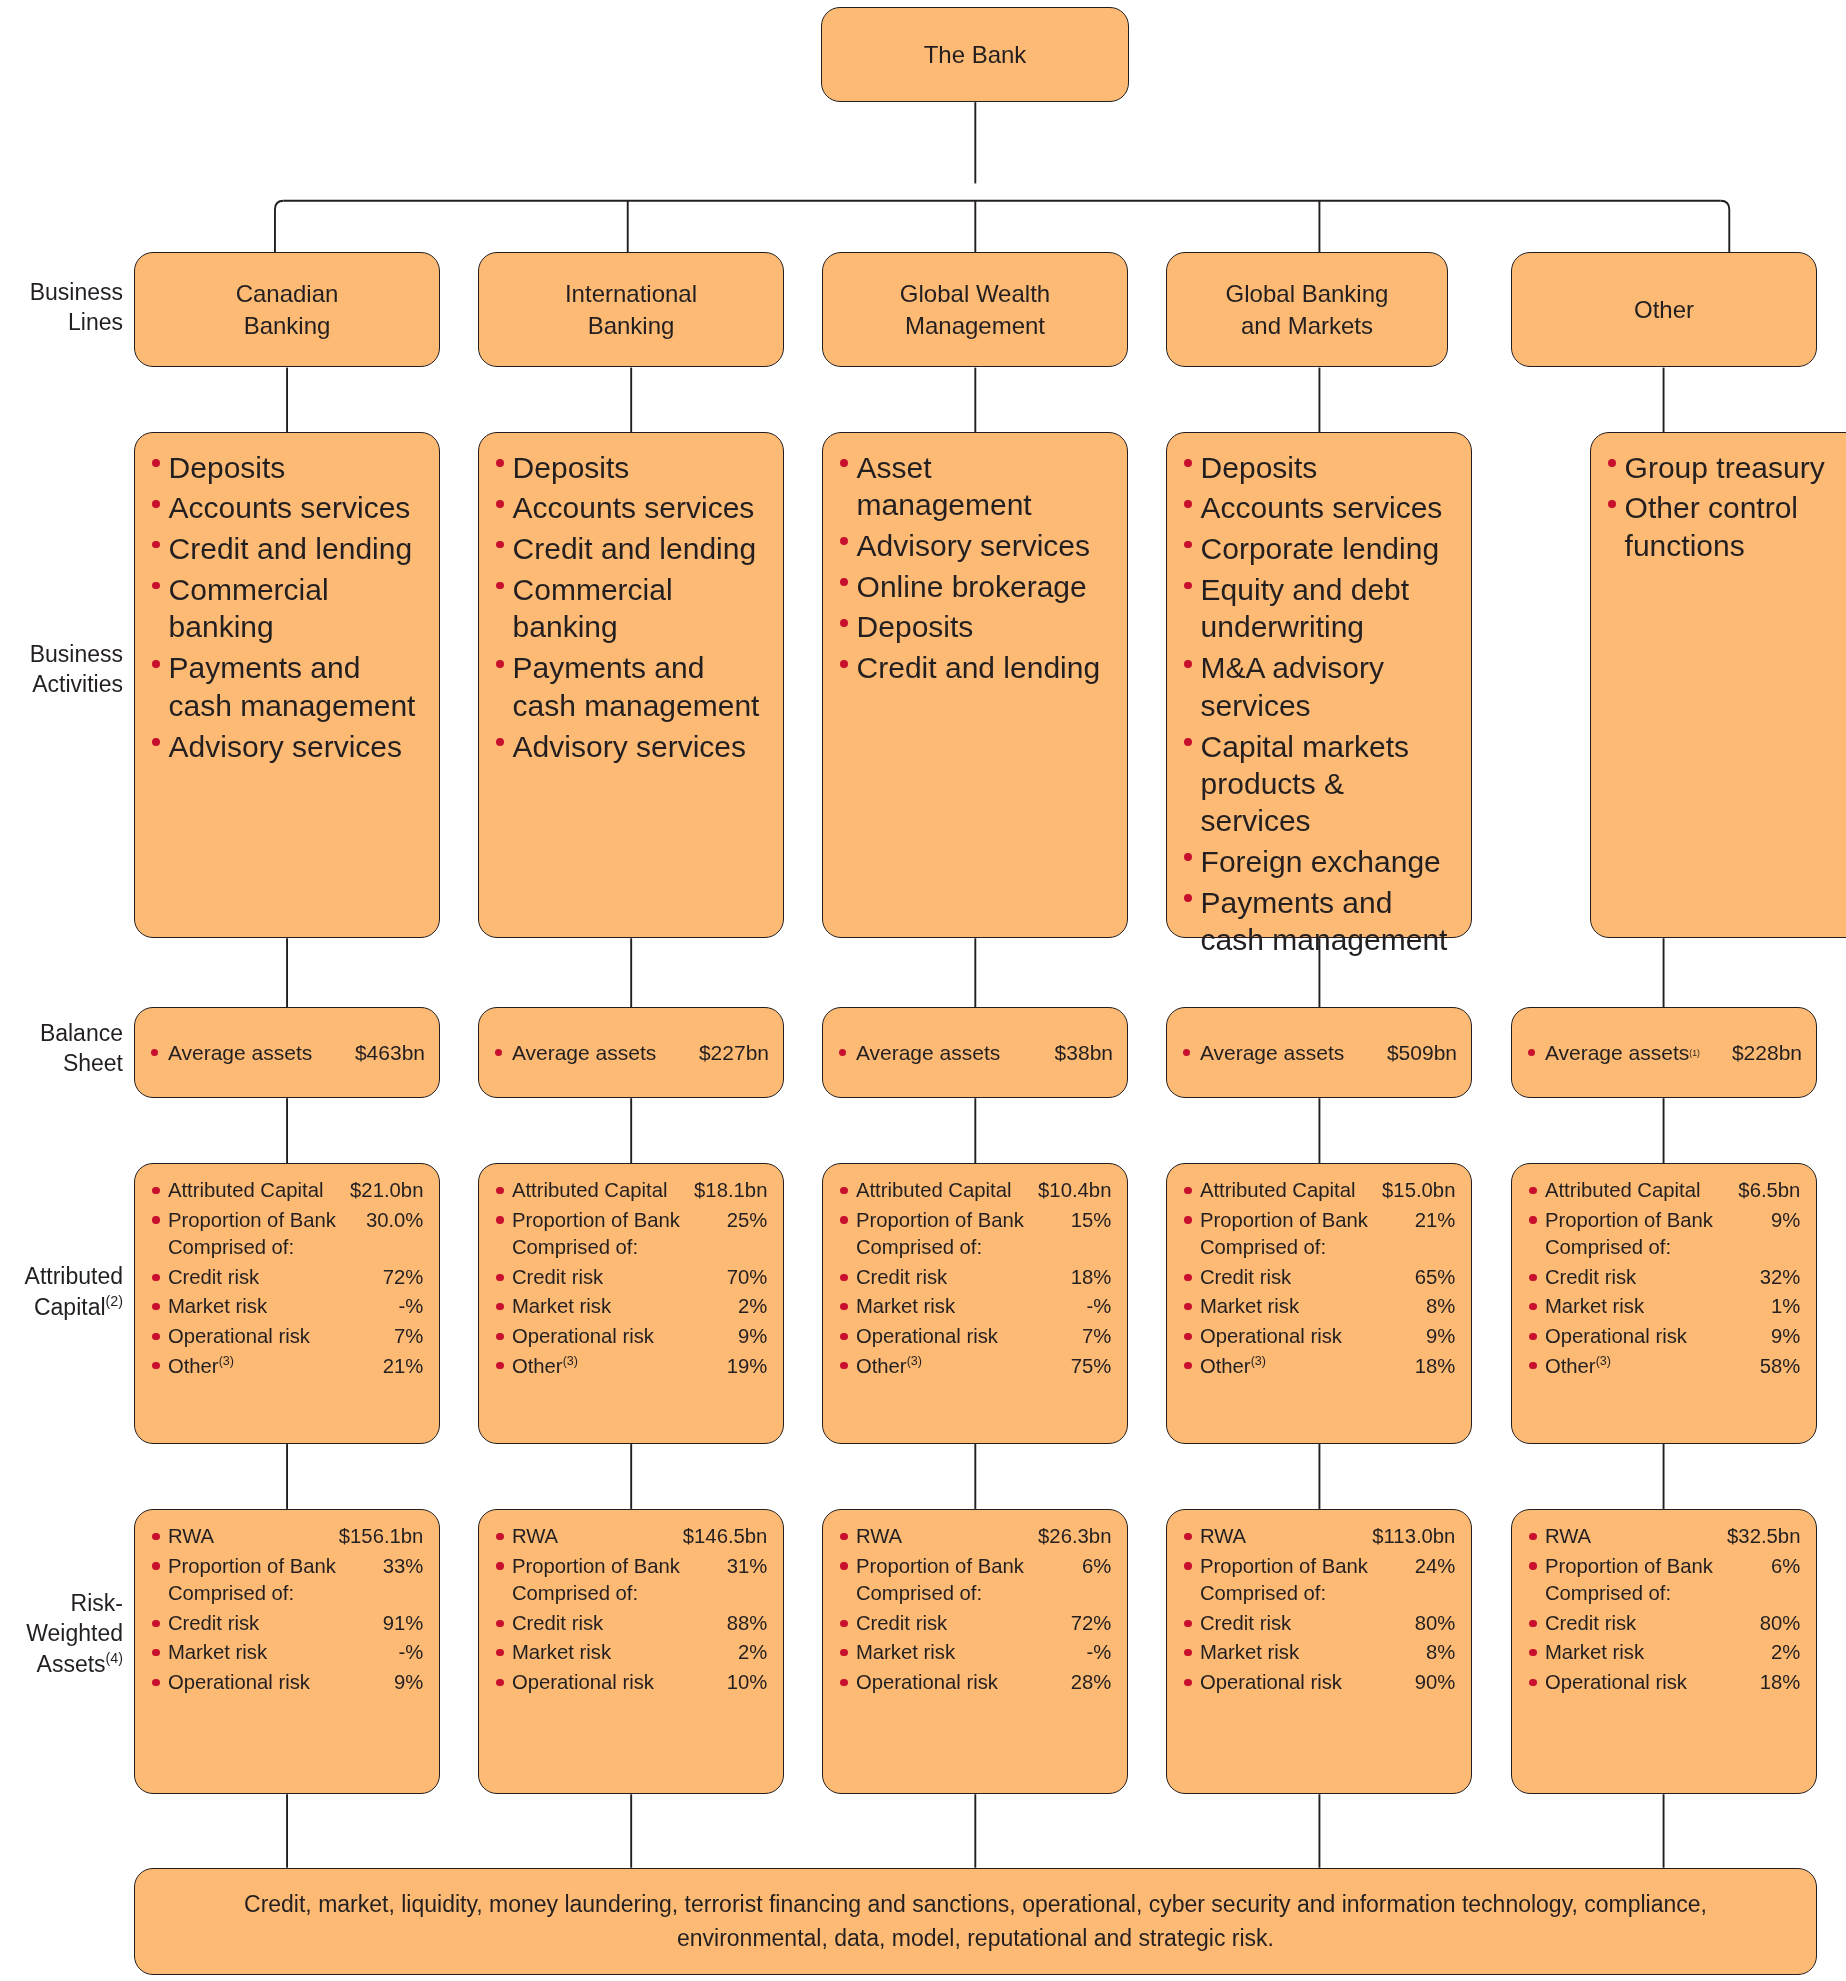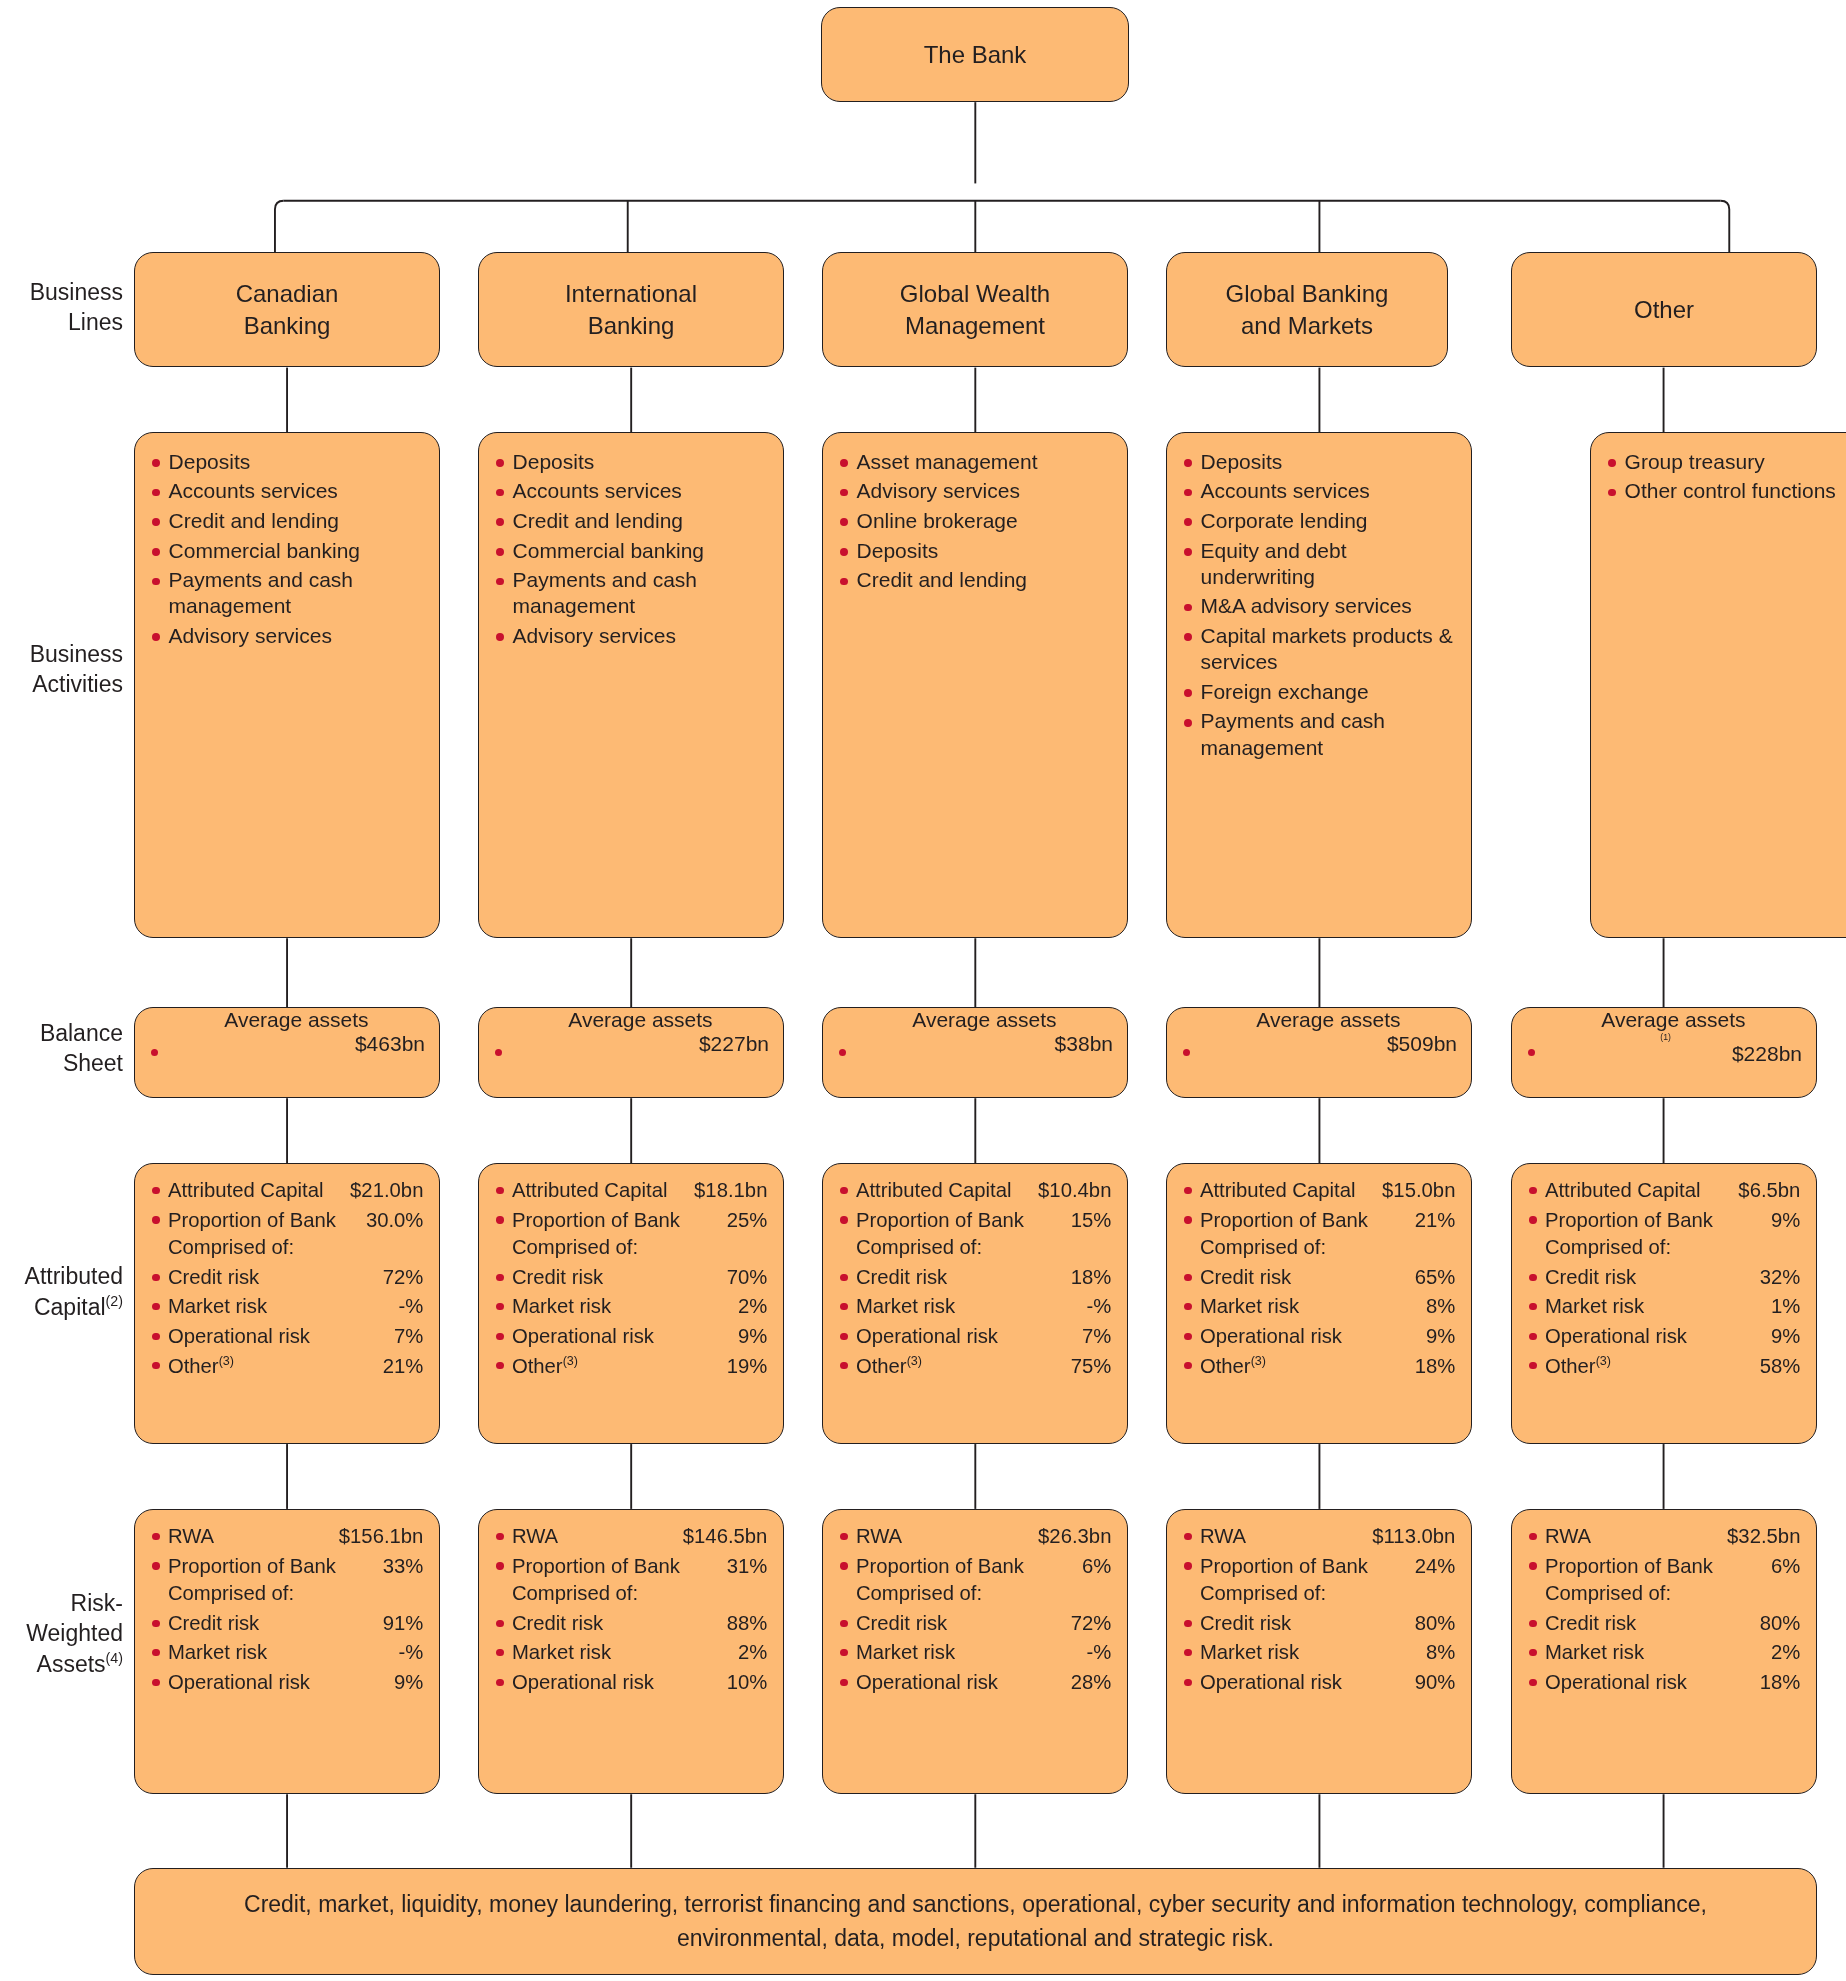--- a/index.html
+++ b/index.html
@@ -49,21 +49,21 @@
   }
   
   ul.bullets {
     list-style: none;
     padding: 15.6px 14px 12px 15.6px;
     margin: 0;
   }
   ul.bullets li {
     position: relative;
     padding-left: 18px;
-    font-size: 21px;
+    font-size: 30px;
     line-height: 1.245;
     margin-bottom: 3.5px;
     color: #231f20;
   }
   ul.bullets li::before {
     content: "";
     position: absolute;
     left: 1.7px;
     top: 10.4px;
     width: 7.8px; height: 7.8px;
@@ -104,21 +104,20 @@
   ul.metrics li .val { white-space: nowrap; padding-left: 8.6px; }
   ul.metrics li .lbl { white-space: nowrap; }
   sup { font-size: 0.62em; vertical-align: super; }
   
   .bs-inner {
     position: relative;
     height: 100%;
     display: flex;
     align-items: center;
     padding: 0 14px 0 17.3px;
-    flex-direction: column;
   }
   .bs-inner::before {
     content: "";
     position: absolute;
     left: 15.6px;
     top: 50%;
     transform: translateY(-50%);
     width: 7.8px; height: 7.8px;
     border-radius: 50%;
     background: #c8102e;

